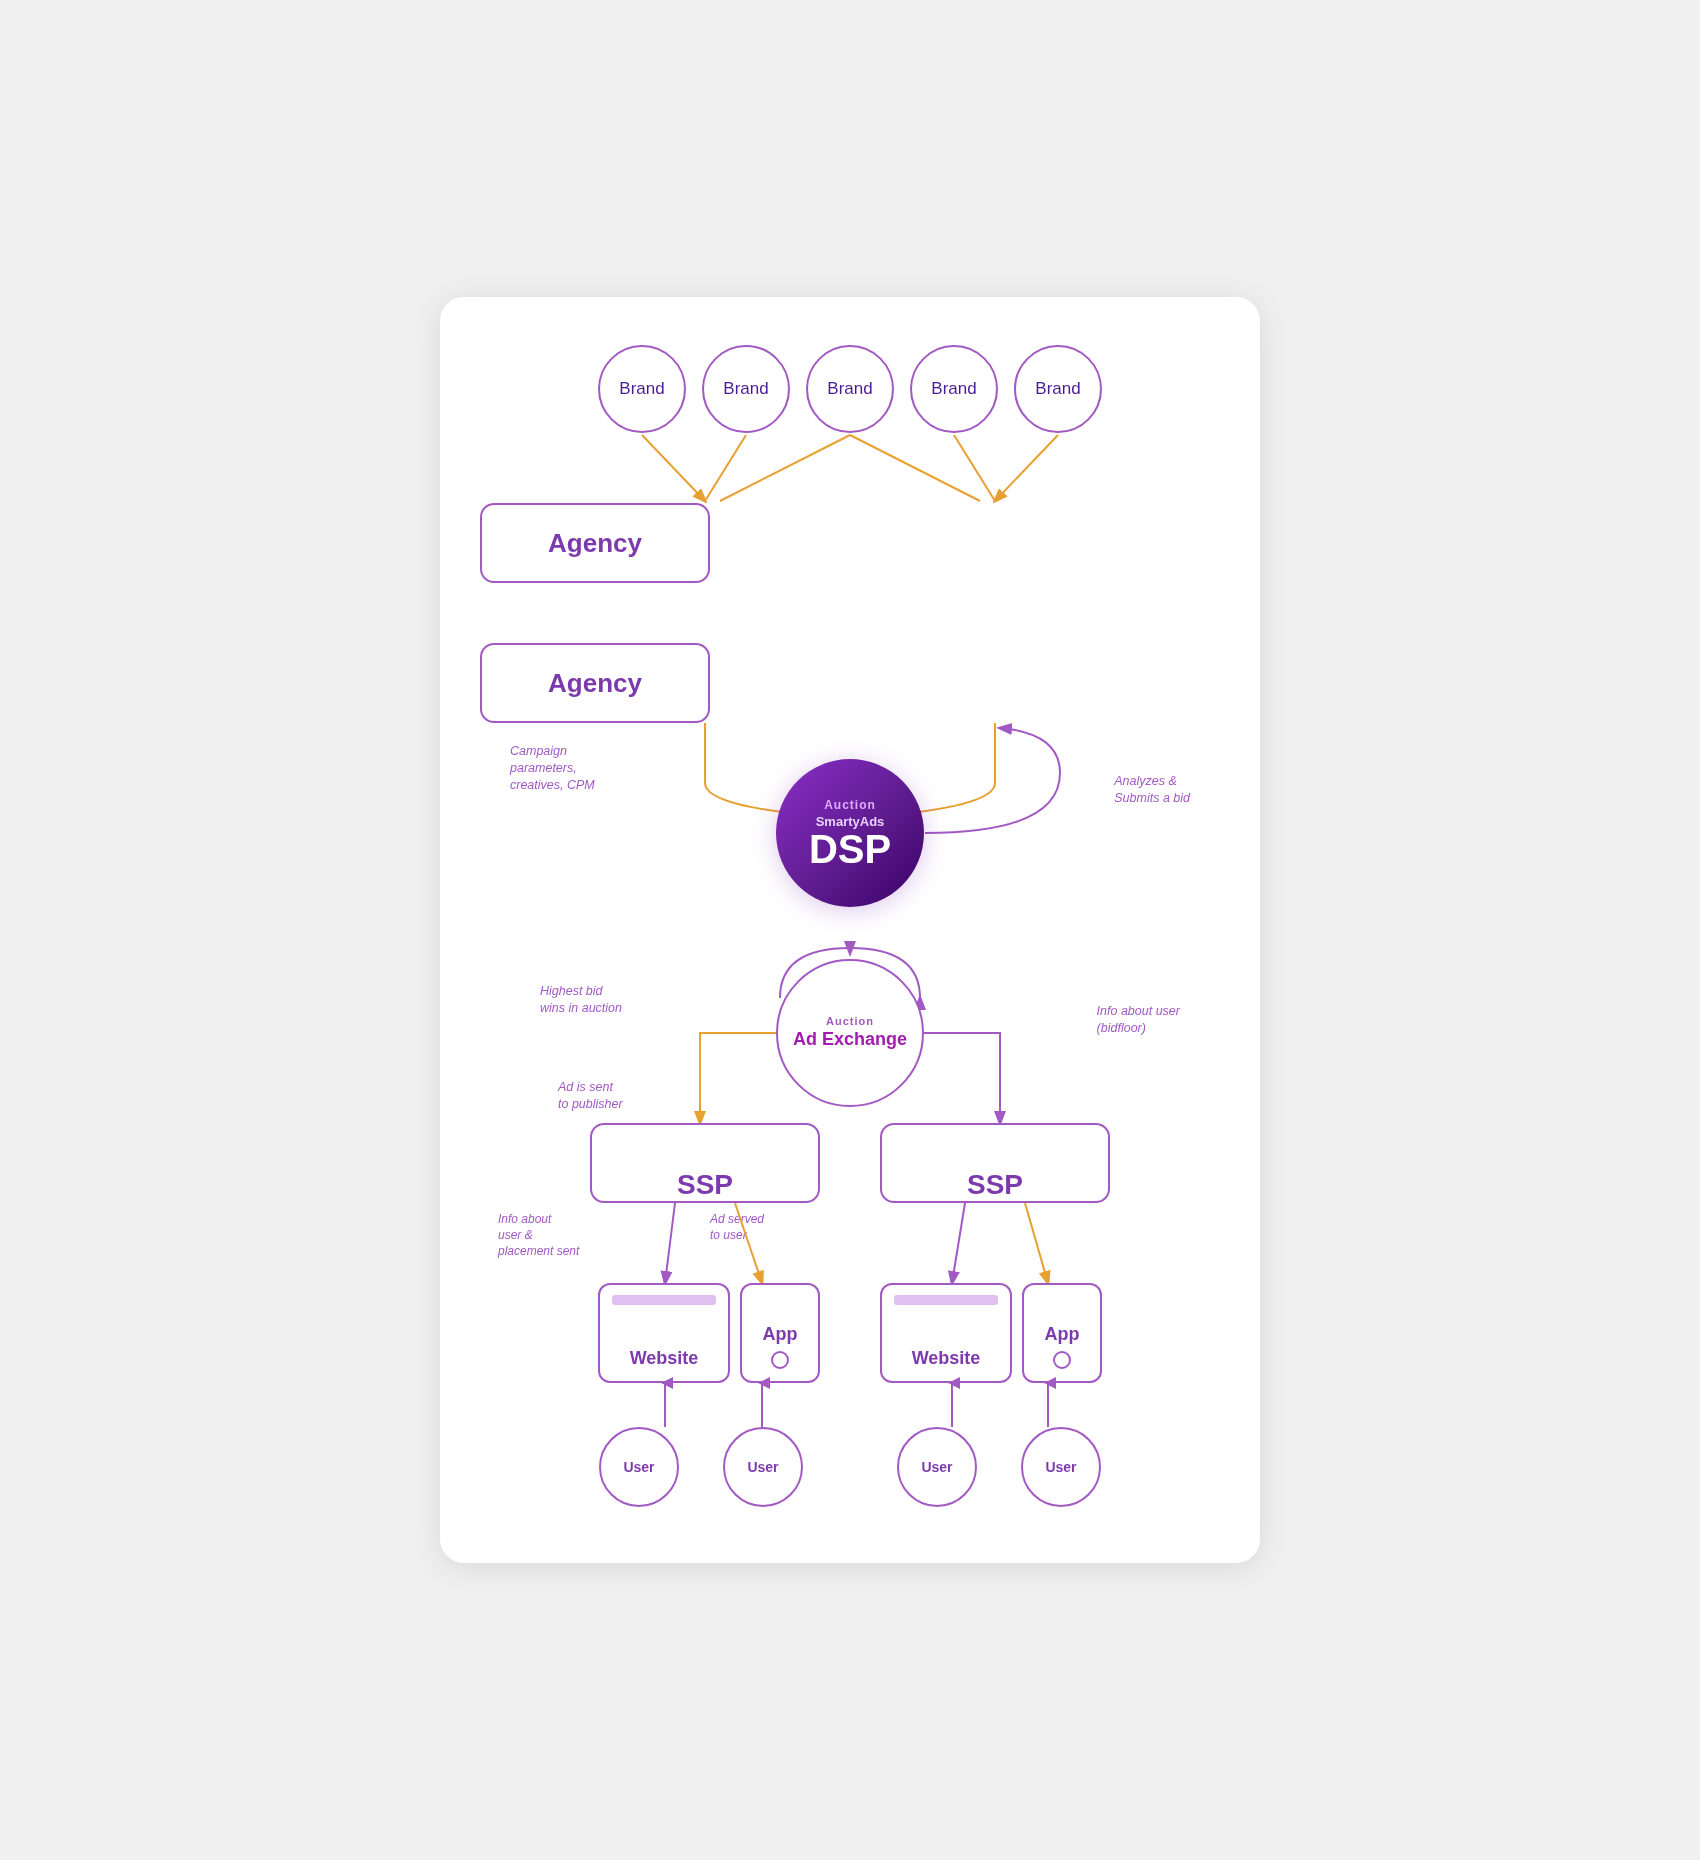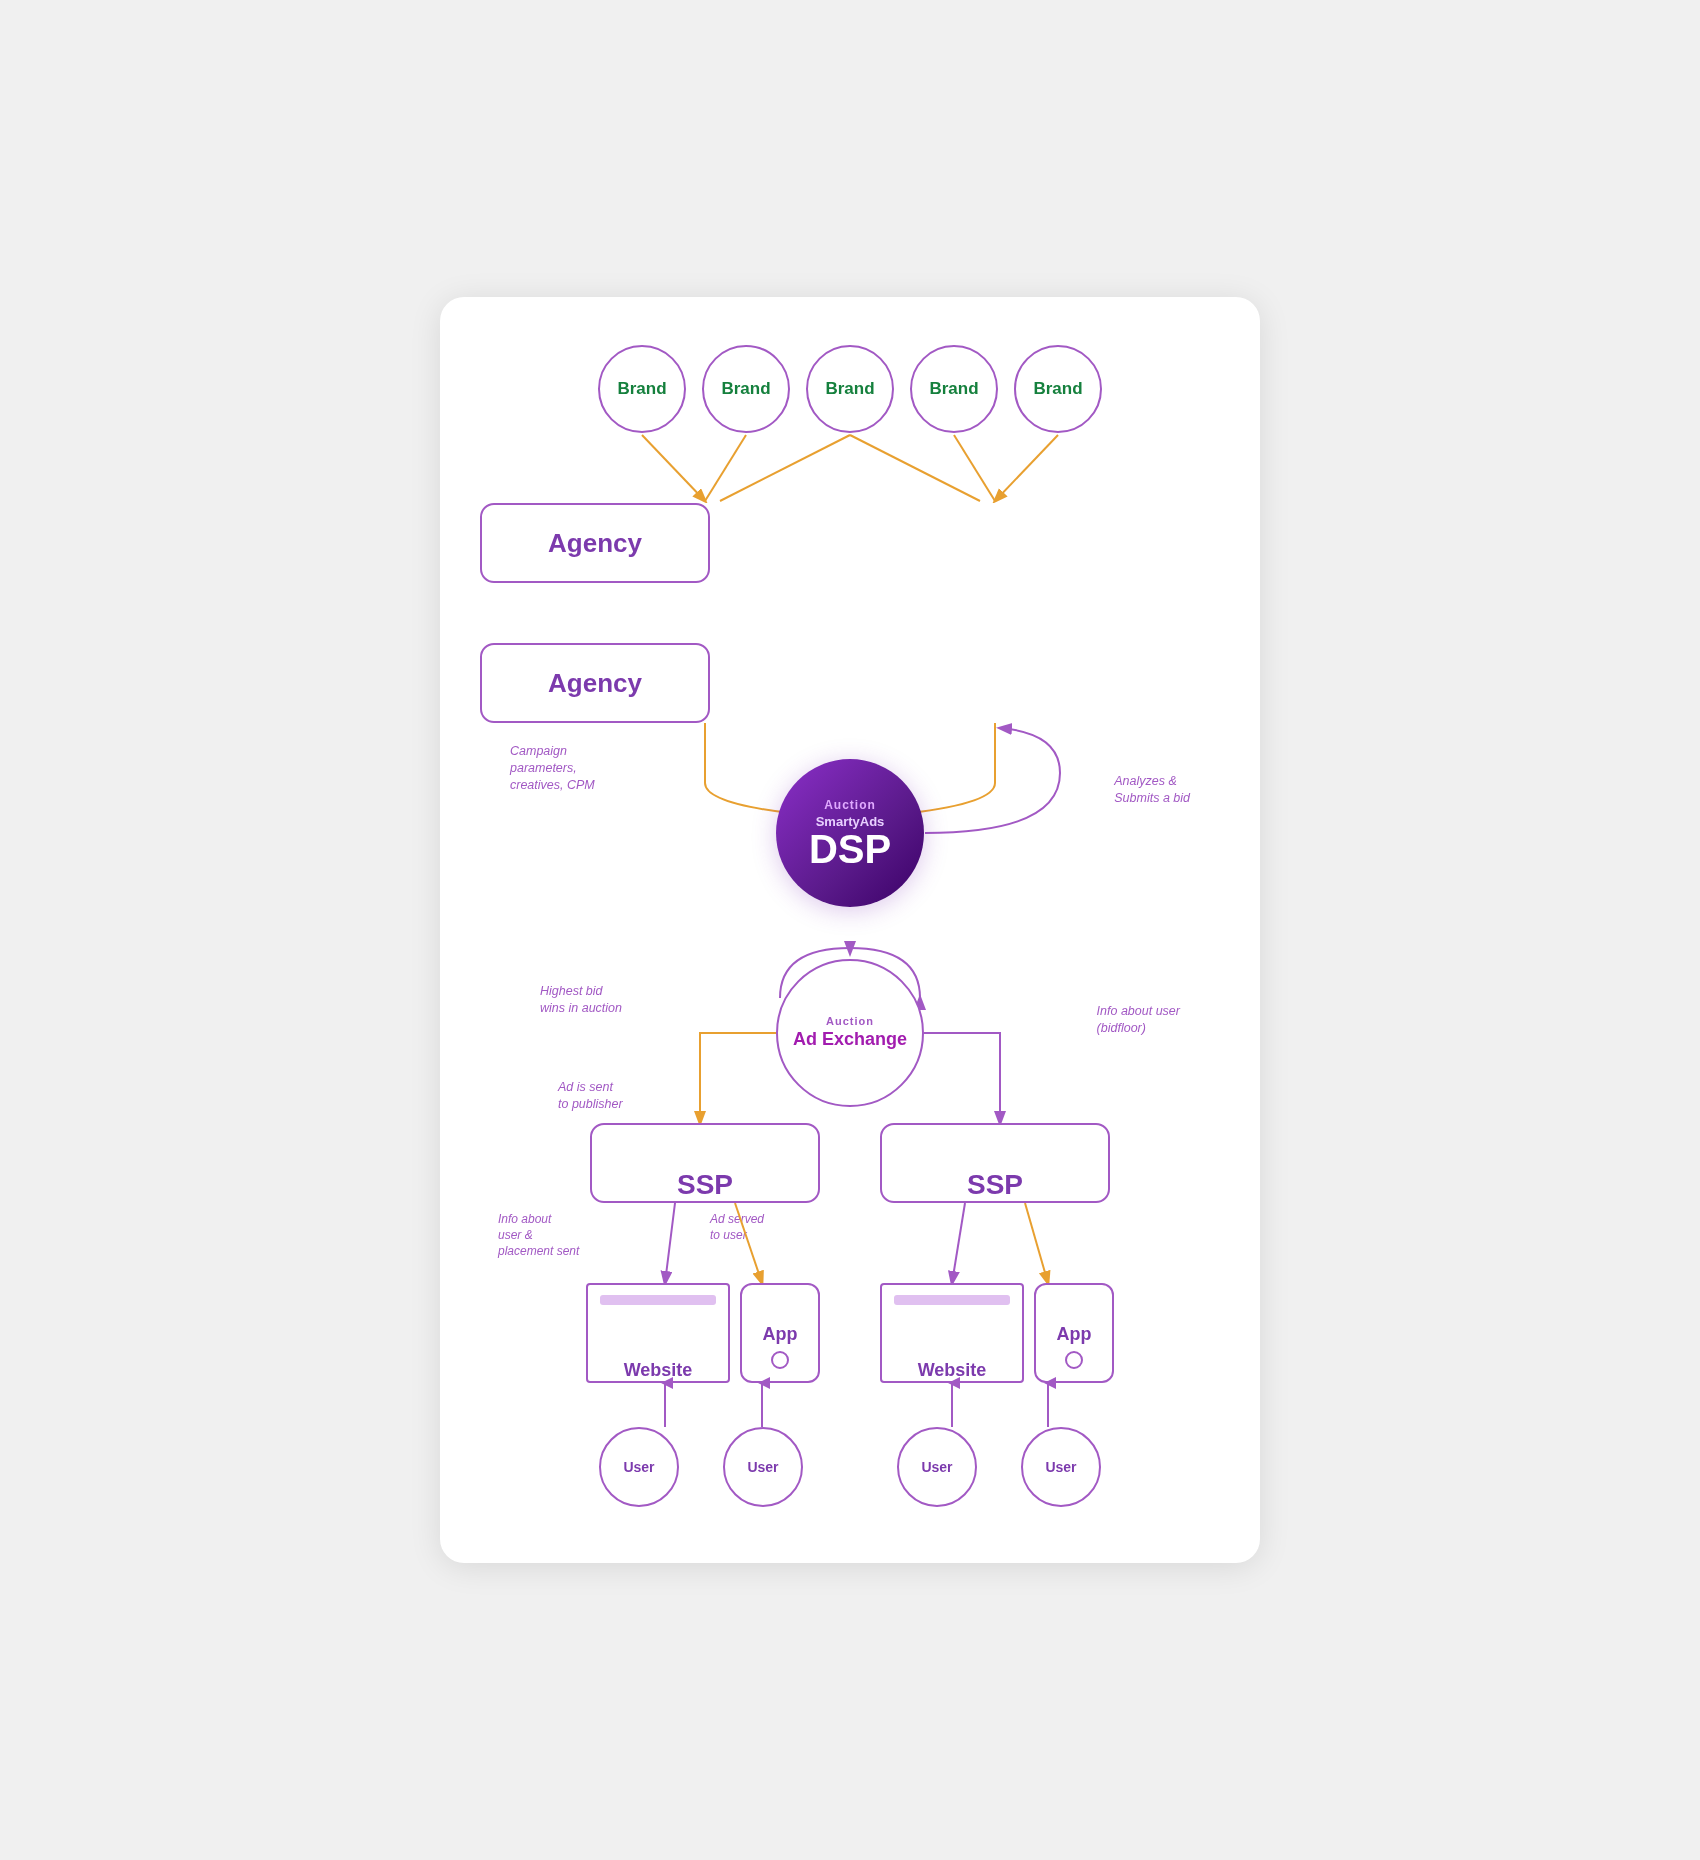--- a/index.html
+++ b/index.html
@@ -38,22 +38,22 @@
     }
     .brand-circle {
       width: 88px;
       height: 88px;
       border-radius: 50%;
       border: 2px solid #a259c4;
       display: flex;
       align-items: center;
       justify-content: center;
       font-size: 17px;
-      font-weight: 700;
-      color: #15803d;
+      font-weight: 400;
+      color: #4c1d95;
       background: #fff;
       position: relative;
       z-index: 2;
     }
 
     
     .agencies-row {
       display: flex;
       flex-direction: column;
       justify-content: center;
@@ -199,28 +199,29 @@
       width: 100%;
       margin-top: 0;
     }
     .web-app-group {
       display: flex;
       flex-direction: row;
       gap: 10px;
       align-items: flex-start;
     }
     .website-box {
-      width: 144px;
+      width: 132px;
       height: 100px;
-      border-radius: 4px;
+      border-radius: 12px;
       border: 2px solid #a259c4;
       display: flex;
       flex-direction: column;
       align-items: center;
       justify-content: flex-end;
+      padding-bottom: 12px;
       background: #fff;
       position: relative;
     }
     .website-topbar {
       position: absolute;
       top: 10px;
       left: 12px;
       right: 12px;
       height: 10px;
       border-radius: 3px;

